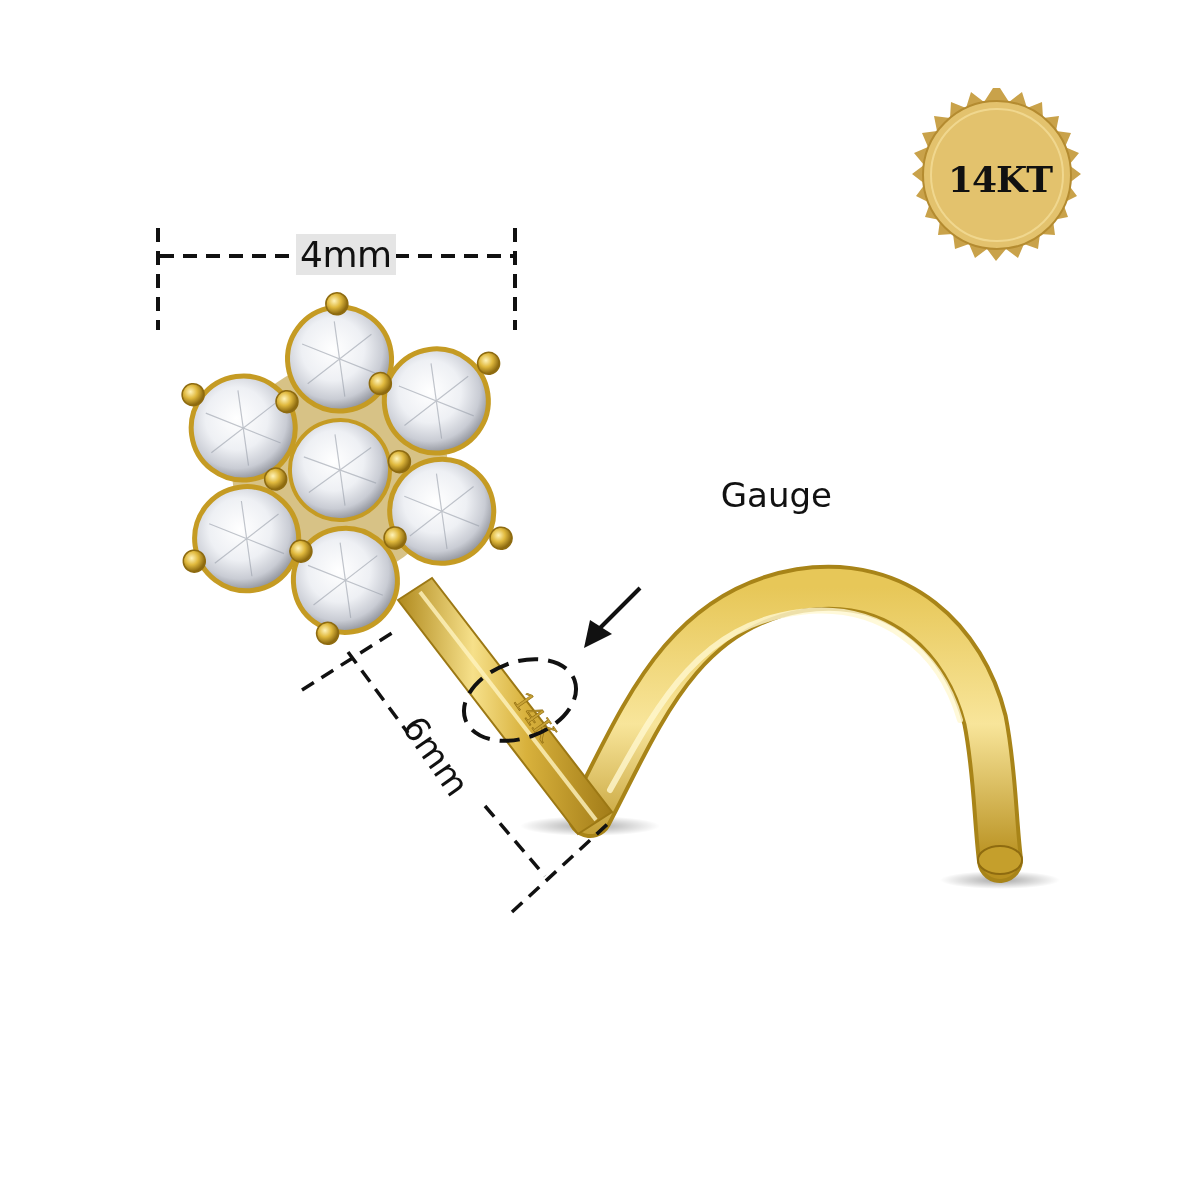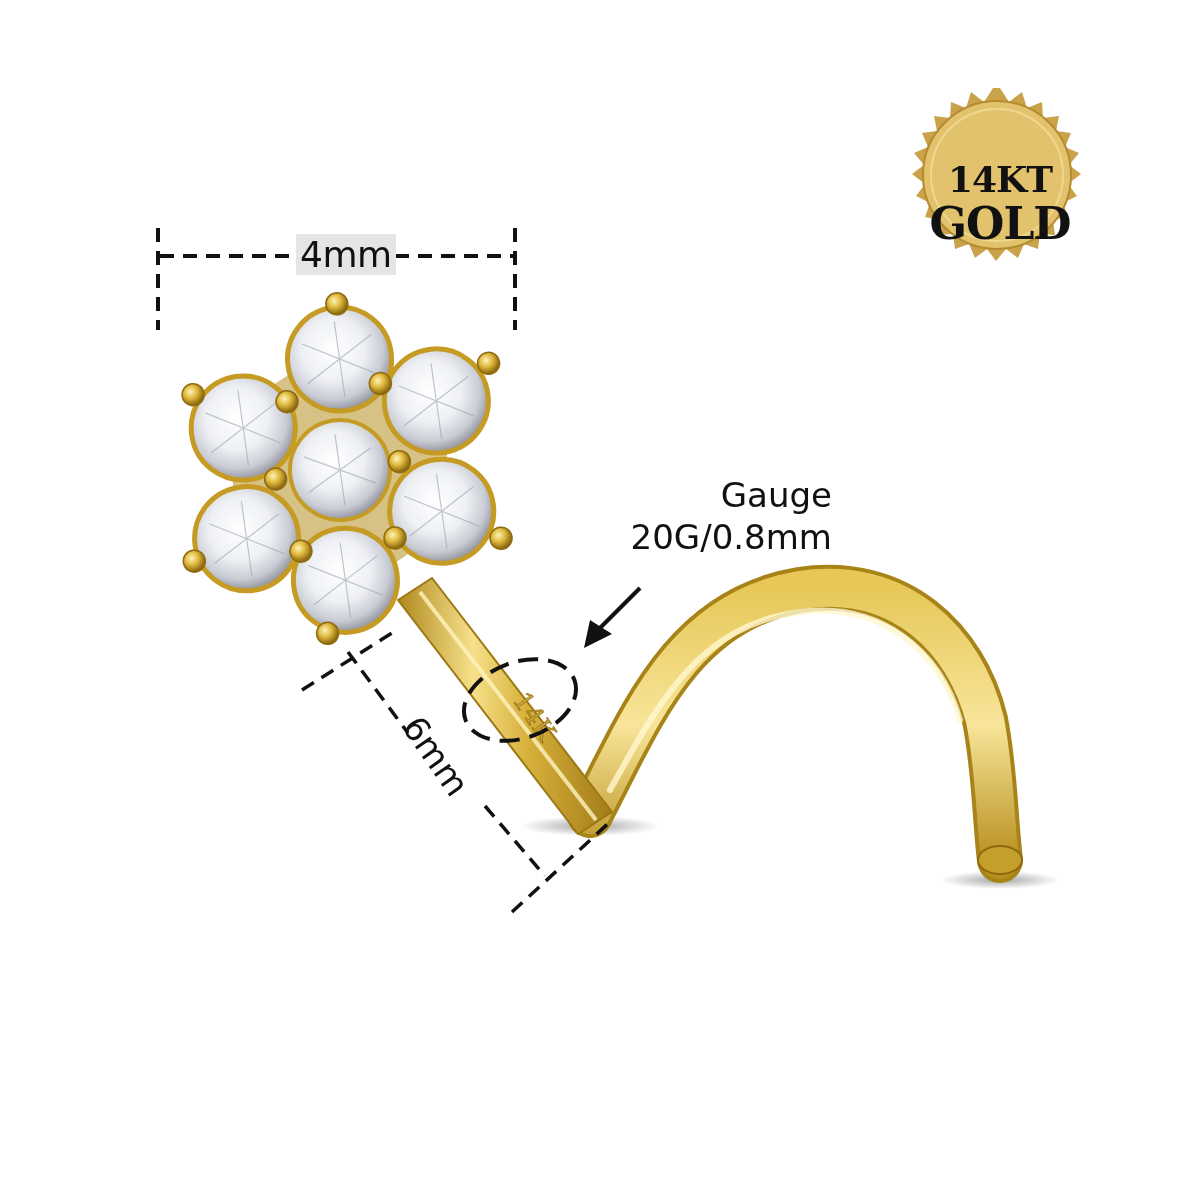--- a/index.html
+++ b/index.html
@@ -129,22 +129,20 @@
       <polygon id="seal" fill="#c9a24a" points="1000,88 1009,102 1022,92 1027,108 1042,102 1043,118 1059,116 1056,131 1071,133 1065,147 1079,153 1069,165 1081,174 1068,184 1077,196 1063,203 1068,217 1053,220 1055,235 1040,234 1038,249 1024,244 1018,258 1006,249 996,261 987,249 975,258 969,244 955,249 953,234 938,235 940,220 925,217 930,203 916,196 925,184 912,174 924,165 914,153 928,147 922,133 937,131 934,116 950,118 951,102 966,108 971,92 984,102 993,88"></polygon>
       <circle cx="997" cy="175" r="74" fill="#e3c26d" stroke="#b48b30" stroke-width="2"></circle>
       <circle cx="997" cy="175" r="66" fill="none" stroke="#f5df9c" stroke-width="2" opacity="0.7"></circle>
     </g>
   </svg>
 
   <div class="label dim-4mm">4mm</div>
 
   <div class="label gauge">
     <div>Gauge</div>
-    <div>20G/0.8mm</div>
   </div>
 
   <div class="label dim-6mm">6mm</div>
 
   <div class="badge">
     <div class="badge-text badge-line1">14KT</div>
-    <div class="badge-text badge-line2">GOLD</div>
   </div>
 </div>
 
 </body></html>

